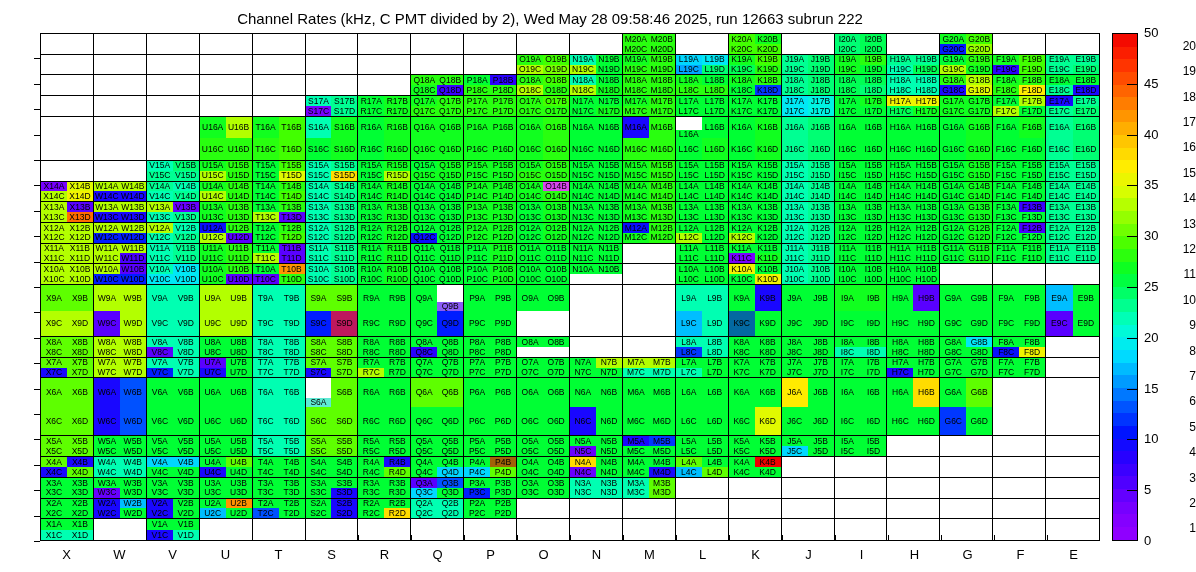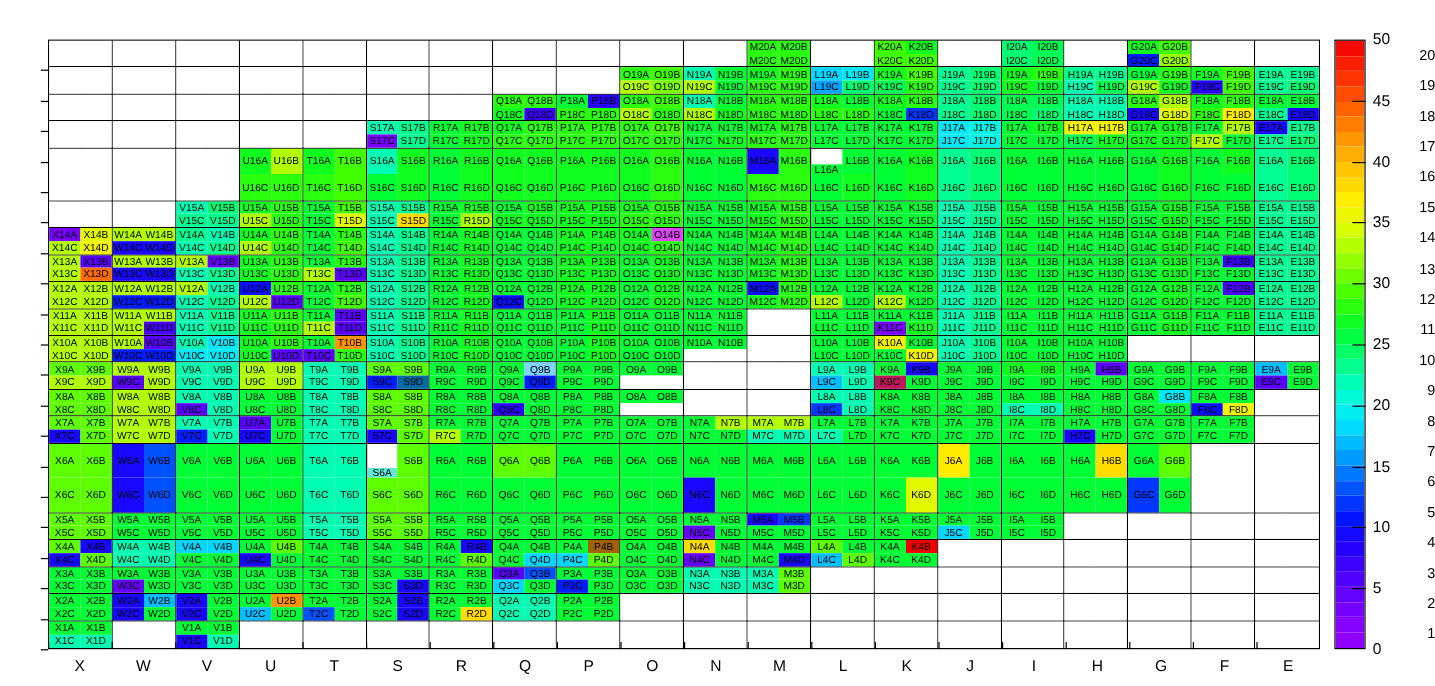--- a/index.html
+++ b/index.html
@@ -38,20 +38,21 @@
            border:1px solid #000;box-sizing:border-box;overflow:hidden;}
   .pseg{width:100%;}
   .plab{position:absolute;left:1144px;font-size:13px;line-height:1;}
   .ptick{position:absolute;left:1127px;width:11px;height:1px;background:#000;}
 </style>
 </head>
 <body>
 
 <div id="root">
 
+  <div id="title">Channel Rates (kHz, C PMT divided by 2), Wed May 28 09:58:46 2025, run 12663 subrun 222</div>
 
   <div id="plot">
     <div id="grid">
         <div class="cell">
           <div class="q" style="background: rgb(255, 255, 255);"></div>
           <div class="q" style="background: rgb(255, 255, 255);"></div>
           <div class="q" style="background: rgb(255, 255, 255);"></div>
           <div class="q" style="background: rgb(255, 255, 255);"></div>
         </div>
         <div class="cell">
@@ -2821,21 +2822,21 @@
         <div class="cell">
           <div class="q" style="background: rgb(94, 255, 0);">
             <span>S9A</span>
           </div>
           <div class="q" style="background: rgb(94, 255, 0);">
             <span>S9B</span>
           </div>
           <div class="q" style="background: rgb(0, 29, 255);">
             <span>S9C</span>
           </div>
-          <div class="q" style="background: #0369a1; align-items: center;">
+          <div class="q" style="background: #be185d; align-items: center;">
             <span>S9D</span>
           </div>
         </div>
         <div class="cell">
           <div class="q" style="background: rgb(0, 255, 52);">
             <span>R9A</span>
           </div>
           <div class="q" style="background: rgb(0, 255, 52);">
             <span>R9B</span>
           </div>
@@ -2843,21 +2844,21 @@
             <span>R9C</span>
           </div>
           <div class="q" style="background: rgb(0, 255, 52);">
             <span>R9D</span>
           </div>
         </div>
         <div class="cell">
           <div class="q" style="background: rgb(0, 255, 52);">
             <span>Q9A</span>
           </div>
-          <div class="q" style="background: #7dd3fc;">
+          <div class="q" style="background: #8b5cf6; margin-top: 17px;">
             <span>Q9B</span>
           </div>
           <div class="q" style="background: rgb(0, 255, 52);">
             <span>Q9C</span>
           </div>
           <div class="q" style="background: rgb(0, 29, 255);">
             <span>Q9D</span>
           </div>
         </div>
         <div class="cell">
@@ -2910,21 +2911,21 @@
             <span>L9D</span>
           </div>
         </div>
         <div class="cell">
           <div class="q" style="background: rgb(0, 255, 52);">
             <span>K9A</span>
           </div>
           <div class="q" style="background: rgb(25, 7, 255);">
             <span>K9B</span>
           </div>
-          <div class="q" style="background: #be185d;">
+          <div class="q" style="background: #0369a1;">
             <span>K9C</span>
           </div>
           <div class="q" style="background: rgb(0, 255, 52);">
             <span>K9D</span>
           </div>
         </div>
         <div class="cell">
           <div class="q" style="background: rgb(0, 255, 52);">
             <span>J9A</span>
           </div>

